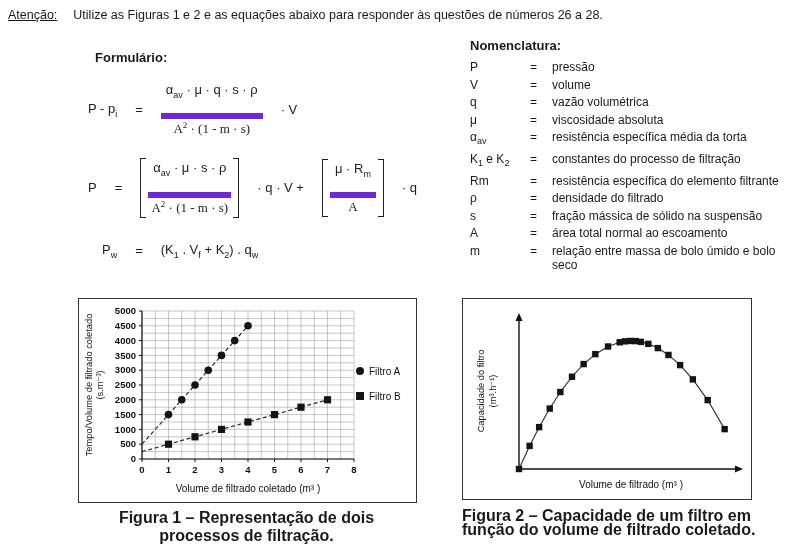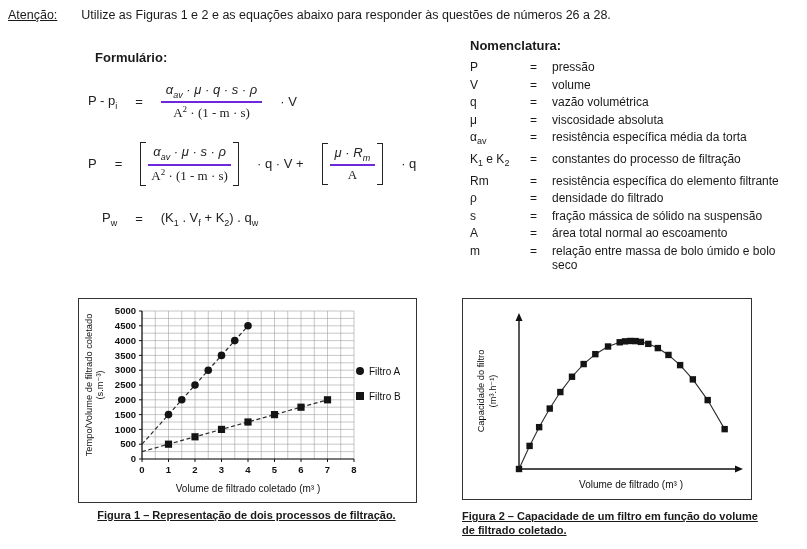--- a/index.html
+++ b/index.html
@@ -1,49 +1,49 @@
 <!DOCTYPE html>
 <html><head>
 <meta charset="utf-8">
 <style>
   html,body{margin:0;padding:0;background:#fff;}
   .page{position:relative;width:807px;height:549px;background:#fff;overflow:hidden;
         font-family:"Liberation Sans","DejaVu Sans",sans-serif;color:#1a1a1a;}
   
   .attention{position:absolute;left:8px;top:8px;font-size:12.5px;display:flex;}
-  .attention .label{text-decoration:underline;margin-right:24px;}
+  .attention .label{text-decoration:underline;margin-right:16px;}
   
   .formulario{position:absolute;left:88px;top:50px;width:350px;}
   .formulario .title{font-weight:bold;font-size:13px;margin-left:7px;}
   .eq{display:flex;align-items:center;gap:18px;font-size:13px;color:#222;}
   .eq sub,.eq sup{font-size:9px;}
   .eq1{margin-top:17px;}
   .eq2{margin-top:21px;}
   .eq3{margin-top:24px;margin-left:14px;}
   .frac{display:inline-flex;flex-direction:column;align-items:center;line-height:1.2;}
-  .frac .num{padding:0 5px 1px;border-bottom:2px solid #6d28d9;font-style:italic;}
+  .frac .num{padding:0 5px 13px;border-bottom:6px solid #6d28d9;}
   .frac .den{padding-top:1px;font-family:Liberation Serif, serif;}
   .brkgrp{display:inline-flex;align-items:stretch;}
   .bracket{width:5px;}
   .bracket.left{border-left:1.3px solid #222;border-top:1.3px solid #222;border-bottom:1.3px solid #222;}
   .bracket.right{border-right:1.3px solid #222;border-top:1.3px solid #222;border-bottom:1.3px solid #222;}
   .brkgrp .frac{margin:2px 2px;}
   
   .nomenclatura{position:absolute;left:470px;top:38px;width:334px;}
   .nomenclatura .title{font-weight:bold;font-size:13px;margin-bottom:7px;}
   .nom-grid{display:grid;grid-template-columns:60px 22px auto;row-gap:3.5px;
             font-size:12px;line-height:14px;align-items:baseline;}
   .nom-grid .sym sub{font-size:9px;}
   
   .paragraph{position:absolute;left:38px;top:255px;font-size:12.5px;}
   
   .figbox{position:absolute;border:1px solid #333;background:#fff;}
   .figbox.f1{left:78px;top:298px;width:337px;height:203px;}
   .figbox.f2{left:462px;top:298px;width:288px;height:200px;}
-  .caption{position:absolute;font-size:11px;font-weight:bold;text-decoration:underline;}
+  .caption{position:absolute;font-size:16px;font-weight:bold;}
   .caption.c1{left:78px;top:509px;width:337px;text-align:center;}
   .caption.c2{left:462px;top:509px;width:300px;text-align:left;line-height:14px;}
   svg text{font-family:"Liberation Sans","DejaVu Sans",sans-serif;}
 </style>
 </head>
 <body>
 
 <div class="page">
 
   <div class="attention">

